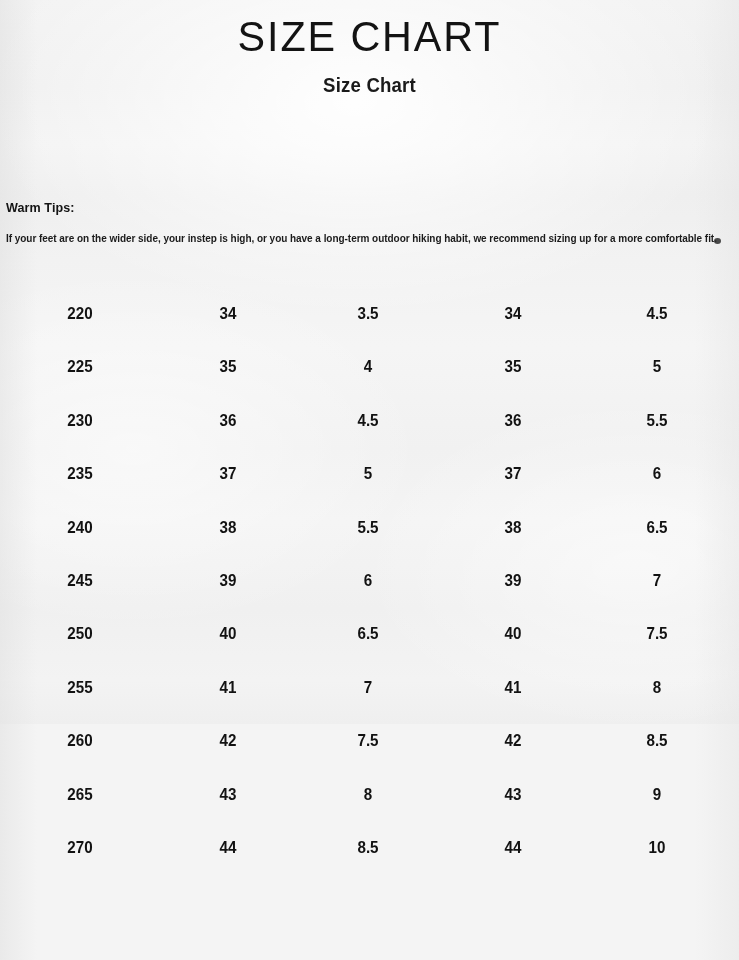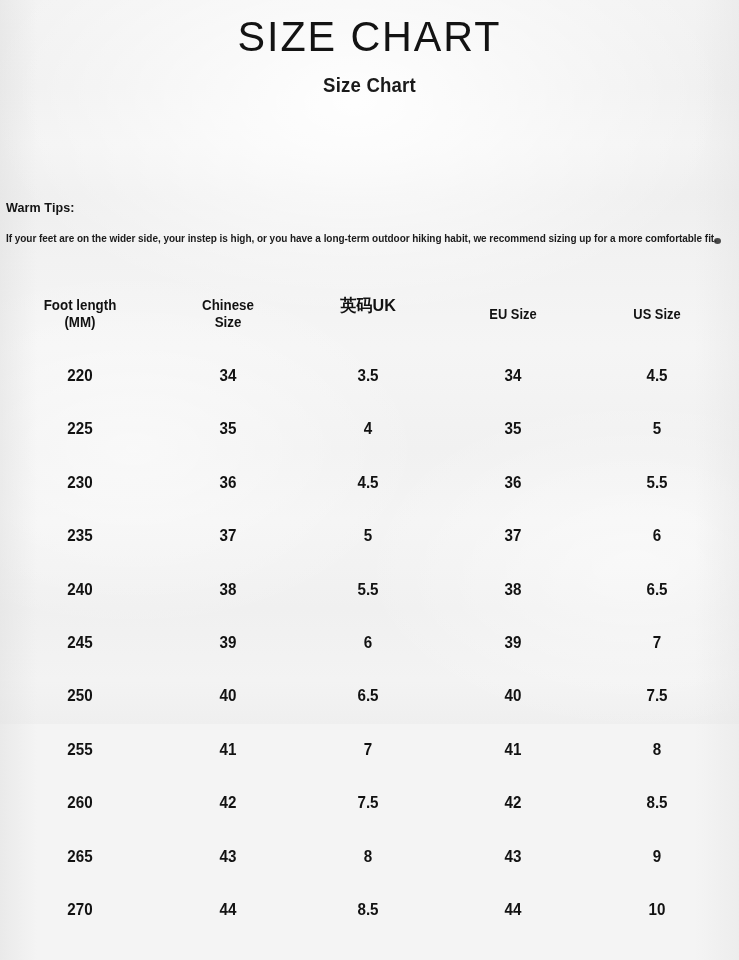--- a/index.html
+++ b/index.html
@@ -188,33 +188,20 @@
   <div class="title-sub">Size Chart</div>
 
   <div class="tips-heading">Warm Tips:</div>
 
   <div class="tips-body">If your feet are on the wider side, your instep is high, or you have a long-term outdoor hiking habit, we recommend sizing up for a more comfortable fit.</div>
 
   <div class="tips-mark"></div>
 
   <div id="size-table">
 
-    <div class="srow header-row">
-      <div class="cell c0 two-line">
-        <div>Foot length</div>
-        <div>(MM)</div>
-      </div>
-      <div class="cell c1 two-line">
-        <div>Chinese</div>
-        <div>Size</div>
-      </div>
-      <div class="cell c2">英码UK</div>
-      <div class="cell c3">EU Size</div>
-      <div class="cell c4">US Size</div>
-    </div>
 
     <div id="rows-container">
         <div class="srow data-row">
           <div class="cell c0">220</div>
           <div class="cell c1">34</div>
           <div class="cell c2">3.5</div>
           <div class="cell c3">34</div>
           <div class="cell c4">4.5</div>
         </div>
         <div class="srow data-row">

